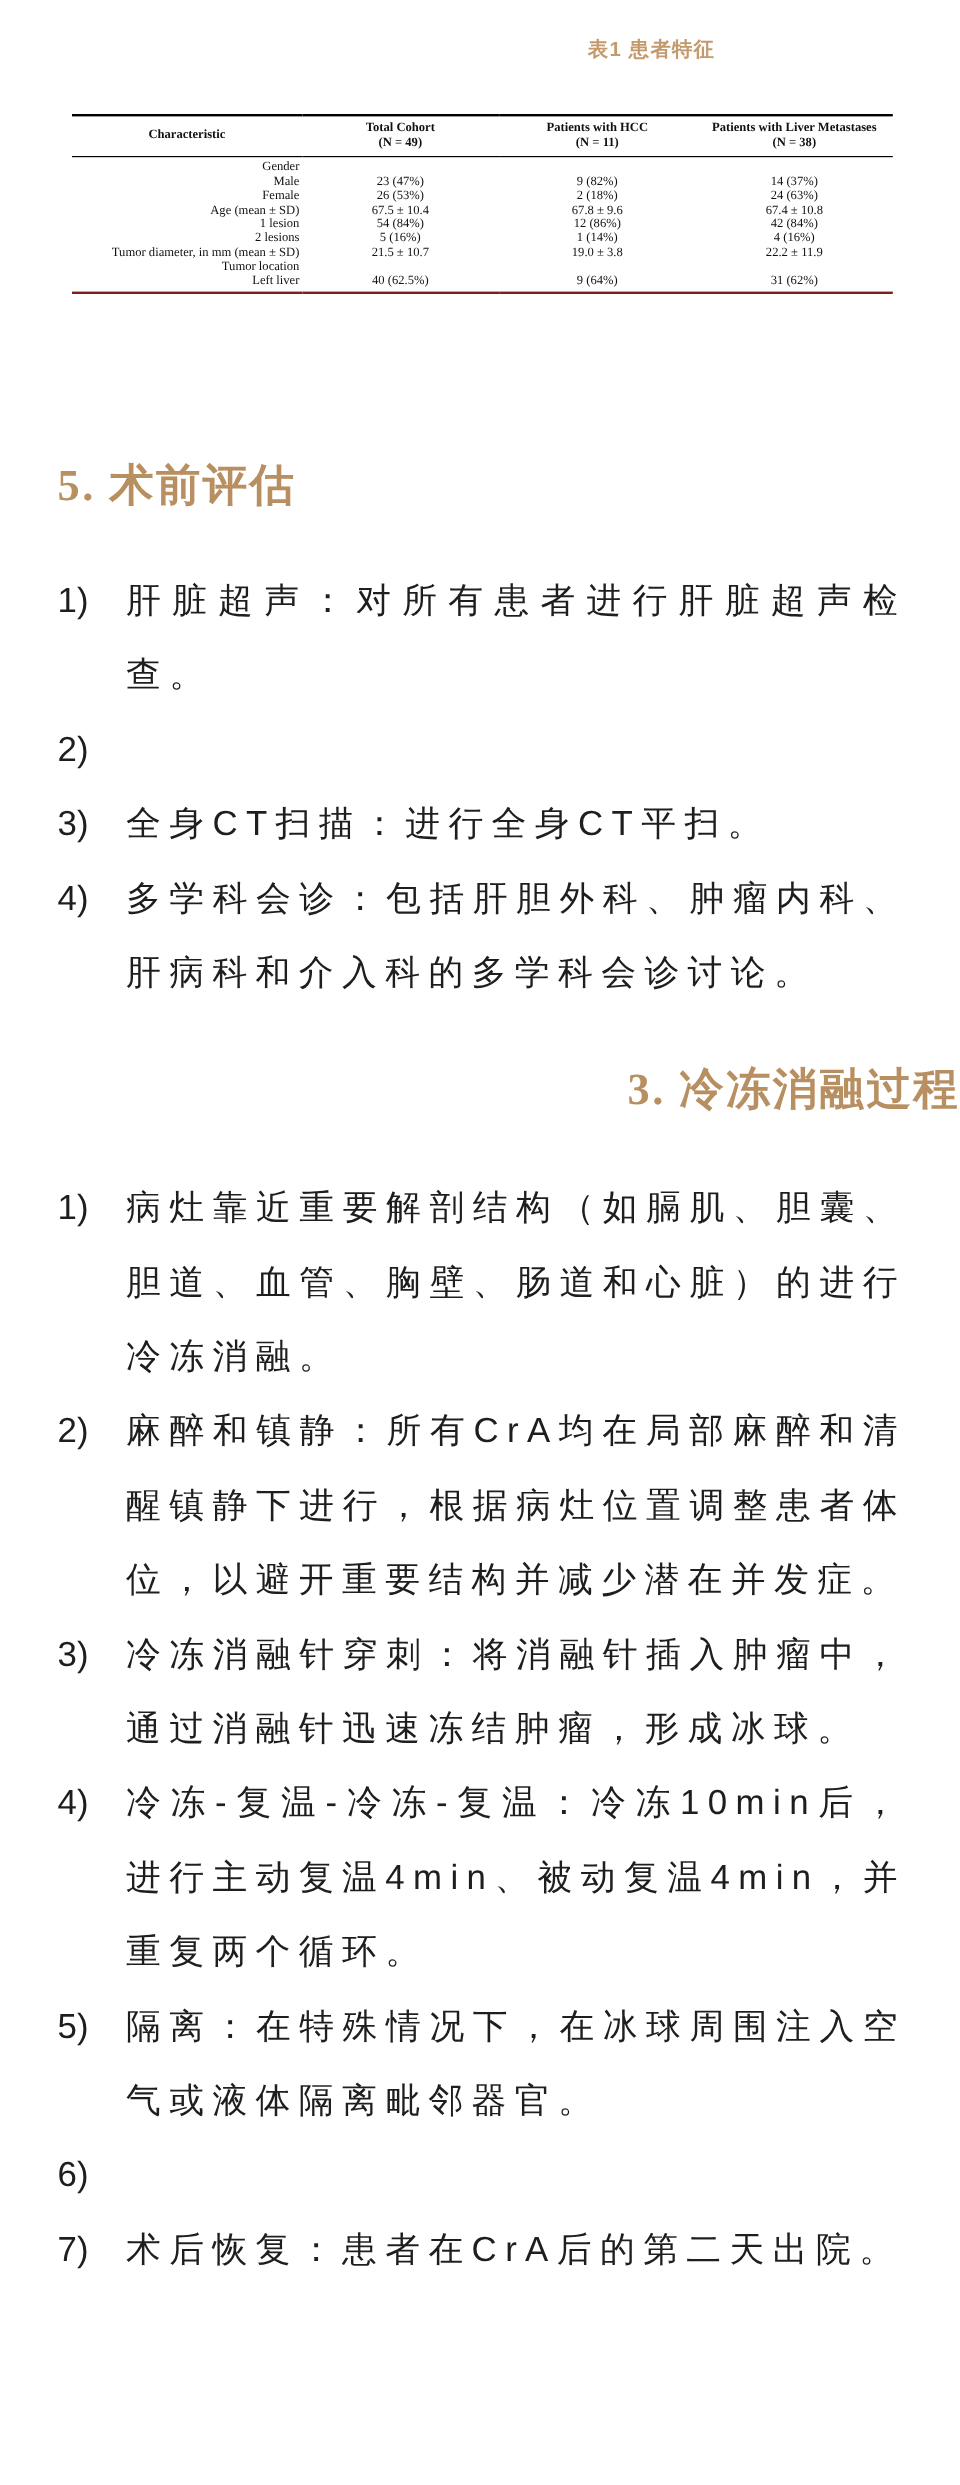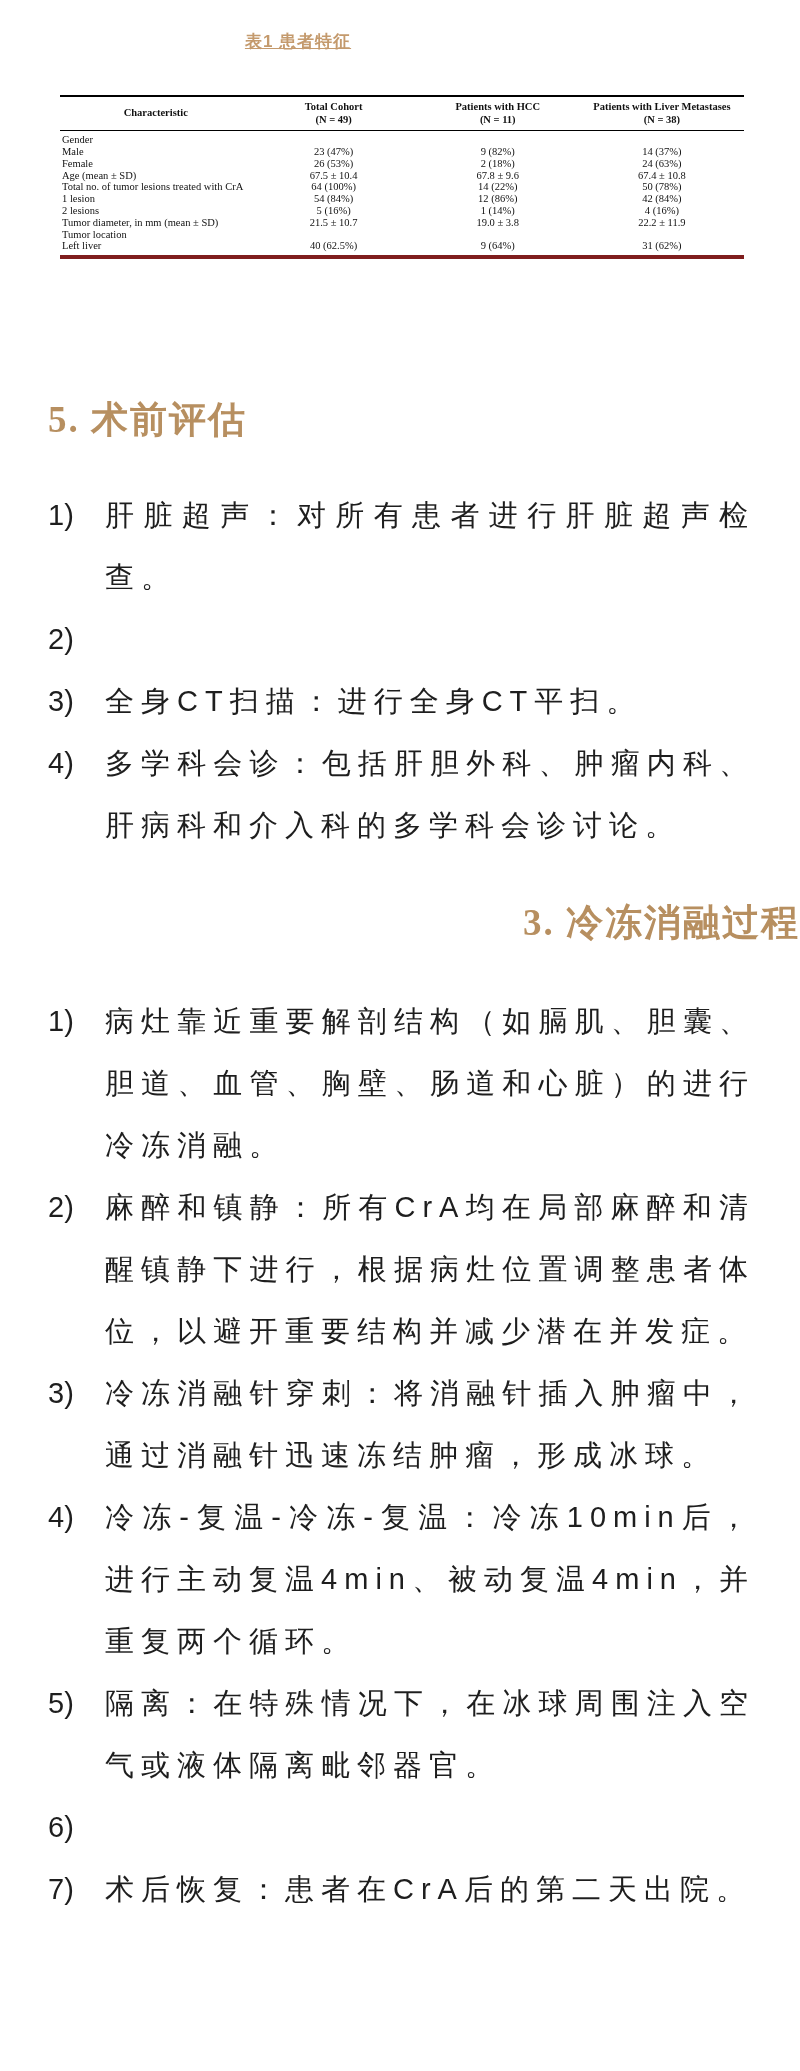--- a/index.html
+++ b/index.html
@@ -15,54 +15,53 @@
     height: 2071px;
     overflow: hidden;
     background: #ffffff;
     font-family: "Liberation Sans", sans-serif;
     color: var(--text_dark);
   }
   
   .doc-title {
     width: 596px;
     padding-top: 30px;
-    text-align: center;
+    text-align: right;
     font-size: 17px;
     font-weight: bold;
     letter-spacing: 1px;
     color: var(--accent_gold);
-    text-decoration: underline;
   }
   
   .table-wrap { margin: 42px 56px 0 60px; }
   table.char-table {
     width: 100%;
     border-collapse: collapse;
     font-family: "Liberation Serif", serif;
     font-size: 10.5px;
     color: #111;
     border-top: 2px solid #000;
-    border-bottom: 4px solid #7f1d1d;
+    border-bottom: 2px solid #7f1d1d;
   }
   table.char-table th {
     font-weight: bold;
     text-align: center;
     vertical-align: middle;
     padding: 4px 6px;
     line-height: 1.2;
     border-bottom: 1px solid #000;
   }
   .th-line { display: block; }
   .th-line:empty { display: none; }
   table.char-table td {
     padding: 0 2px;
     line-height: 11.8px;
     vertical-align: middle;
   }
-  td.lbl { text-align: left; padding-left: 16px; }
+  td.lbl { text-align: right; padding-left: 16px; }
   td.val { text-align: center; }
   tbody tr:first-child td { padding-top: 3px; }
   tbody tr:last-child td { padding-bottom: 3px; }
   
   .sec-heading {
     margin: 140px 0 0 48px;
     font-family: "Liberation Serif", serif;
     font-weight: bold;
     font-size: 37px;
     line-height: 1.15;
@@ -144,26 +143,20 @@
           <td class="val">2 (18%)</td>
           <td class="val">24 (63%)</td>
         </tr>
         <tr>
           <td class="lbl">Age (mean ± SD)</td>
           <td class="val">67.5 ± 10.4</td>
           <td class="val">67.8 ± 9.6</td>
           <td class="val">67.4 ± 10.8</td>
         </tr>
         <tr>
-          <td class="lbl">Total no. of tumor lesions treated with CrA</td>
-          <td class="val">64 (100%)</td>
-          <td class="val">14 (22%)</td>
-          <td class="val">50 (78%)</td>
-        </tr>
-        <tr>
           <td class="lbl">1 lesion</td>
           <td class="val">54 (84%)</td>
           <td class="val">12 (86%)</td>
           <td class="val">42 (84%)</td>
         </tr>
         <tr>
           <td class="lbl">2 lesions</td>
           <td class="val">5 (16%)</td>
           <td class="val">1 (14%)</td>
           <td class="val">4 (16%)</td>

